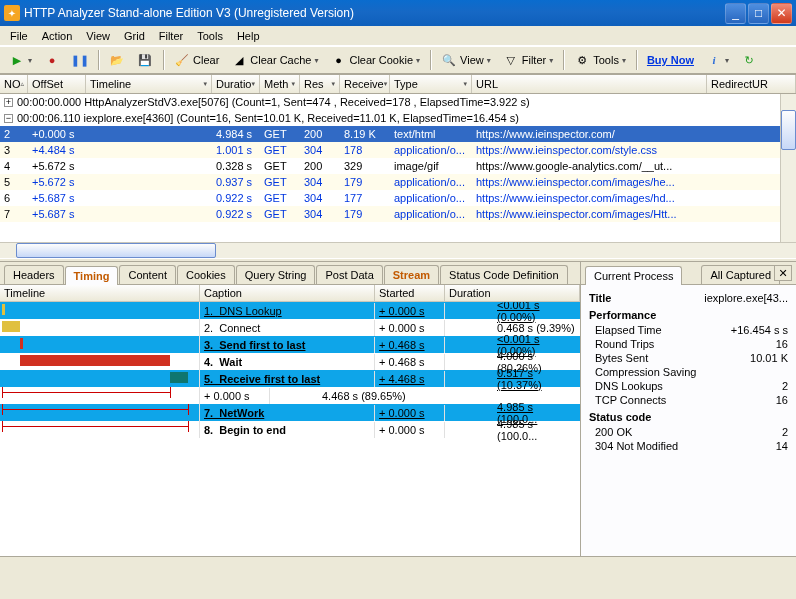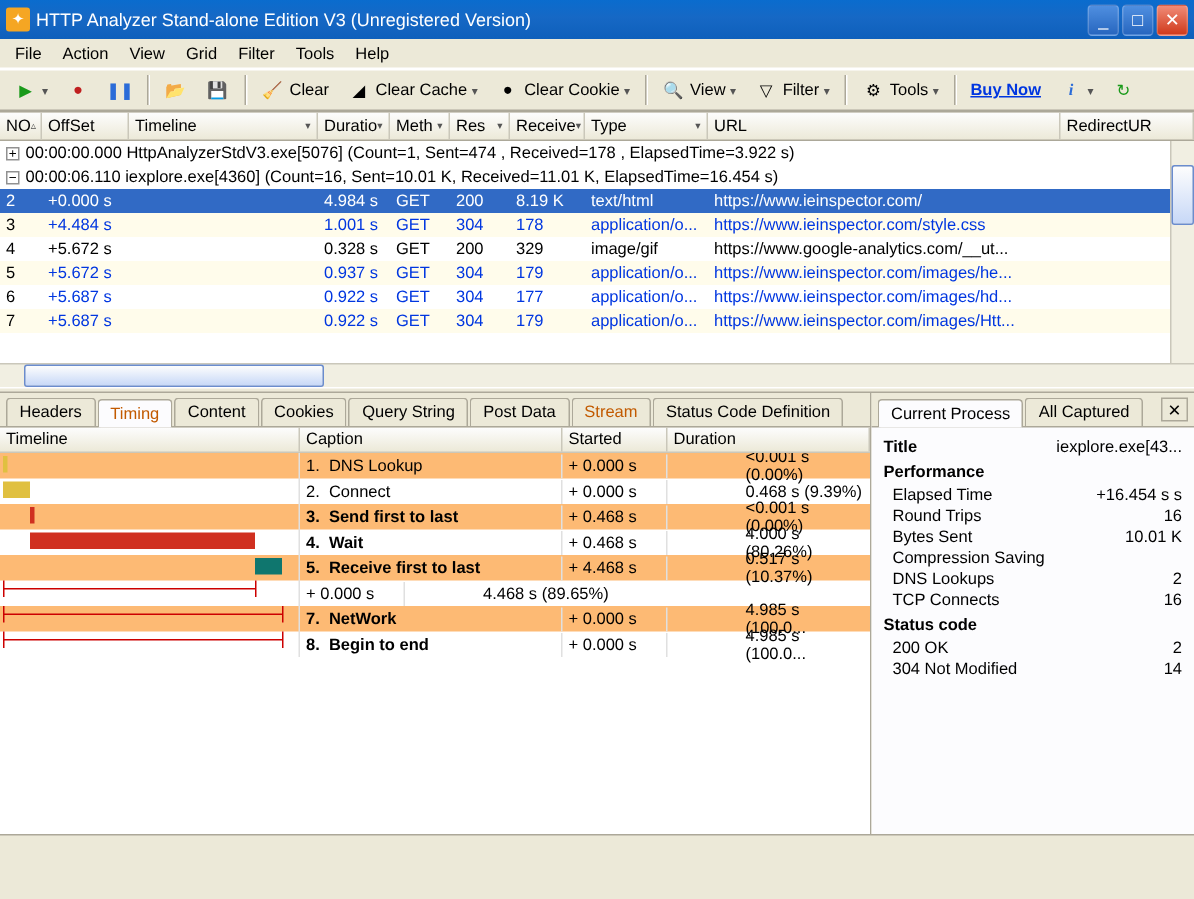--- a/index.html
+++ b/index.html
@@ -31,43 +31,43 @@
 .row.alt { background:#fffceb; }
 .lnk { color:#0036e0; }
 .scroll-y { position:absolute; right:0; top:0; bottom:0; width:16px; background:#f1efe2; border-left:1px solid #cac7ba; }
 .scroll-y .th { background:linear-gradient(#fdfdfd,#c7d8f7); border:1px solid #6a8cce; height:40px; margin:16px 0 0 0; border-radius:2px; }
 .scroll-x { height:16px; background:#f1efe2; border-top:1px solid #cac7ba; display:flex; }
 .scroll-x .th { background:linear-gradient(#fdfdfd,#c7d8f7); border:1px solid #6a8cce; width:200px; margin-left:16px; border-radius:2px; }
 .splitter { height:4px; background:#ece9d8; border-top:1px solid #fff; border-bottom:1px solid #aca899; }
 .tabs { background:#ece9d8; padding:3px 4px 0 4px; display:flex; gap:0; align-items:flex-start; }
 .tab { padding:3px 8px; border:1px solid #aca899; border-bottom:none; background:#ece9d8; font-size:11px; border-radius:3px 3px 0 0; margin-right:1px; cursor:default; }
 .tab.active { background:#fcfcfe; color:#000; position:relative; top:1px; }
-.tab.orange { color:#c25a00; }
+.tab.orange { color:#c25a00;font-weight:bold; }
 .lower { display:flex; height:294px; }
 .left-pane { flex:1; display:flex; flex-direction:column; }
 .right-pane { width:216px; border-left:1px solid #aca899; display:flex; flex-direction:column; }
 .timing-hdr { background:linear-gradient(#fdfdfd,#ece9d8); height:18px; display:flex; border-top:1px solid #aca899; border-bottom:1px solid #cac7ba; }
 .timing-hdr .col { border-right:1px solid #cac7ba; padding:2px 4px; }
 .timing-body { background:#fff; flex:1; overflow:hidden; }
 .trow { display:flex; height:17px; align-items:center; }
 .trow .tl { width:200px; border-right:1px solid #e0e0e0; height:100%; position:relative; padding:2px 4px; }
 .trow .cap { width:175px; border-right:1px solid #e0e0e0; padding:2px 4px; }
 .trow .st { width:70px; border-right:1px solid #e0e0e0; padding:2px 4px; }
 .trow .du { flex:1; padding:2px 4px;margin-left:48px; }
-.trow.alt { background:#fdba74; }
+.trow.alt { background:#0ea5e9;text-decoration:underline; }
 .bar { position:absolute; height:11px; top:2px; }
 .hline { position:absolute; height:1px; top:5px; background:#c00; }
 .vtick { position:absolute; width:1px; height:11px; top:0; background:#c00; }
 .panel-body { background:#fcfcfe; flex:1; padding:6px 8px; border-top:1px solid #aca899; overflow:hidden; }
 .field { display:flex; justify-content:space-between; padding:1px 0; }
 .field .k { }
 .field .v { }
 .section { font-weight:bold; margin:4px 0 2px 0; }
 .xbtn { margin-left:auto; border:1px solid #aca899; width:18px; height:16px; display:flex; align-items:center; justify-content:center; background:#ece9d8; font-size:11px; position:absolute; right:4px; top:3px; }
-.rtabs { position:relative; }
+.rtabs { position:relative;gap:18px; }
 </style>
 </head>
 <body>
 
 <div class="titlebar">
   <span class="app-icon">✦</span>
   <span class="title">HTTP Analyzer Stand-alone Edition V3  (Unregistered Version)</span>
   <div class="win-btns">
     <div class="win-btn win-min">_</div>
     <div class="win-btn win-max">□</div>

